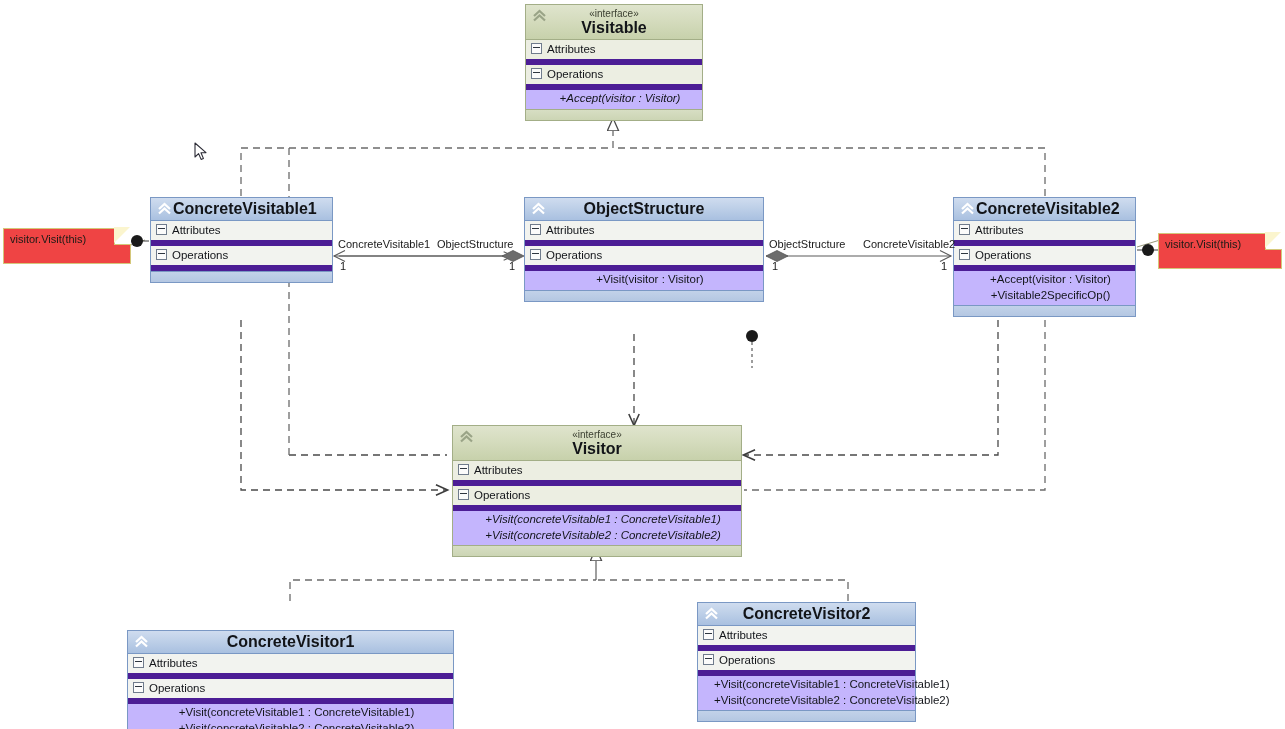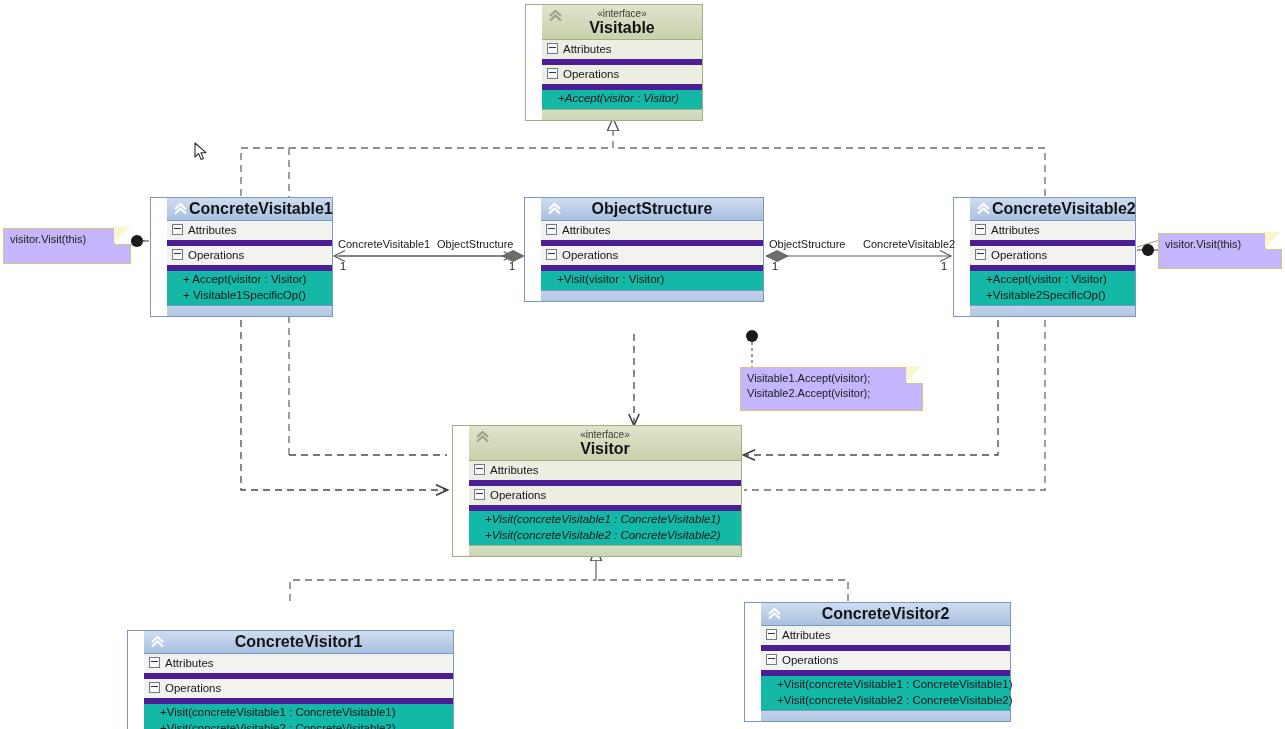--- a/index.html
+++ b/index.html
@@ -25,21 +25,20 @@
   }
 
   
   .uml {
     position: absolute;
     box-sizing: border-box;
     border: 1px solid #7a98c4;
     background: #ffffff;
     font-size: 11.5px;
     color: #13151a;
-    padding-left: 16px;
   }
   .uml.iface { border-color: #a3ae87; }
 
   .uml-head {
     position: relative;
     box-sizing: border-box;
     background: linear-gradient(to bottom, #cfdcef 0%, #bed0e8 45%, #a9c0e0 100%);
     border-bottom: 1px solid #7a98c4;
     text-align: center;
     padding: 3px 22px 4px 22px;
@@ -92,43 +91,44 @@
     content: "";
     position: absolute;
     left: 1px;
     right: 1px;
     top: 3px;
     height: 1px;
     background: #2e3640;
   }
   .uml-list {
     box-sizing: border-box;
-    background: #14b8a6;
+    background: #c4b5fd;
     padding: 1px 4px 2px 16px;
     line-height: 15.5px;
     white-space: nowrap;
+    text-align: center;
   }
   .uml-list div { line-height: 15.5px; }
   .uml.iface .uml-list { font-style: italic; }
   .uml-foot {
     box-sizing: border-box;
     height: 11px;
     background: linear-gradient(to bottom, #c2d2e9 0%, #b4c7e2 100%);
     border-top: 1px solid #7a98c4;
   }
   .uml.iface .uml-foot {
     background: linear-gradient(to bottom, #d7dec3 0%, #ccd5b4 100%);
     border-top: 1px solid #a3ae87;
   }
 
   
   .note {
     position: absolute;
     box-sizing: border-box;
-    background: #c4b5fd;
+    background: #ef4444;
     border: 1px solid #d4c77a;
     font-size: 11px;
     color: #1b1b16;
     line-height: 14.5px;
     padding: 3px 6px 3px 6px;
     white-space: nowrap;
   }
   .note .fold {
     position: absolute;
     right: -1px;
@@ -276,24 +276,20 @@
         <path d="M2,11.5 L7.5,6.5 L13,11.5" fill="none" stroke="#ffffff" stroke-width="2.2"></path>
       </svg>
       <span class="cls-name">ConcreteVisitable1</span>
     </div>
     <div class="uml-sec">
       <span class="toggle"></span><span>Attributes</span>
     </div>
     <div class="uml-sec">
       <span class="toggle"></span><span>Operations</span>
     </div>
-    <div class="uml-list">
-      <div>+ Accept(visitor : Visitor)</div>
-      <div>+ Visitable1SpecificOp()</div>
-    </div>
     <div class="uml-foot"></div>
   </div>
 
   <div class="uml" style="left:524px; top:197px; width:240px;">
     <div class="uml-head">
       <svg class="chev" viewBox="0 0 15 14">
         <path d="M2,7 L7.5,2 L13,7" fill="none" stroke="#ffffff" stroke-width="2.2"></path>
         <path d="M2,11.5 L7.5,6.5 L13,11.5" fill="none" stroke="#ffffff" stroke-width="2.2"></path>
       </svg>
       <span class="cls-name">ObjectStructure</span>
@@ -367,21 +363,21 @@
     <div class="uml-sec">
       <span class="toggle"></span><span>Operations</span>
     </div>
     <div class="uml-list">
       <div>+Visit(concreteVisitable1 : ConcreteVisitable1)</div>
       <div>+Visit(concreteVisitable2 : ConcreteVisitable2)</div>
     </div>
     <div class="uml-foot"></div>
   </div>
 
-  <div class="uml" style="left:744px; top:602px; width:267px;">
+  <div class="uml" style="left:697px; top:602px; width:219px;">
     <div class="uml-head">
       <svg class="chev" viewBox="0 0 15 14">
         <path d="M2,7 L7.5,2 L13,7" fill="none" stroke="#ffffff" stroke-width="2.2"></path>
         <path d="M2,11.5 L7.5,6.5 L13,11.5" fill="none" stroke="#ffffff" stroke-width="2.2"></path>
       </svg>
       <span class="cls-name">ConcreteVisitor2</span>
     </div>
     <div class="uml-sec">
       <span class="toggle"></span><span>Attributes</span>
     </div>
@@ -398,25 +394,20 @@
   <div class="note" style="left:3px; top:228px; width:128px; height:36px;">
     <div class="fold"></div>
     <span>visitor.Visit(this)</span>
   </div>
 
   <div class="note" style="left:1158px; top:233px; width:124px; height:36px;">
     <div class="fold"></div>
     <span>visitor.Visit(this)</span>
   </div>
 
-  <div class="note" style="left:740px; top:367px; width:183px; height:44px;">
-    <div class="fold"></div>
-    <div>Visitable1.Accept(visitor);</div>
-    <div>Visitable2.Accept(visitor);</div>
-  </div>
 
   <div class="elabel" style="left:338px; top:238px;">ConcreteVisitable1</div>
   <div class="elabel" style="left:437px; top:238px;">ObjectStructure</div>
   <div class="mult" style="left:340px; top:260px;">1</div>
   <div class="mult" style="left:509px; top:260px;">1</div>
 
   <div class="elabel" style="left:769px; top:238px;">ObjectStructure</div>
   <div class="elabel" style="left:863px; top:238px;">ConcreteVisitable2</div>
   <div class="mult" style="left:772px; top:260px;">1</div>
   <div class="mult" style="left:941px; top:260px;">1</div>

